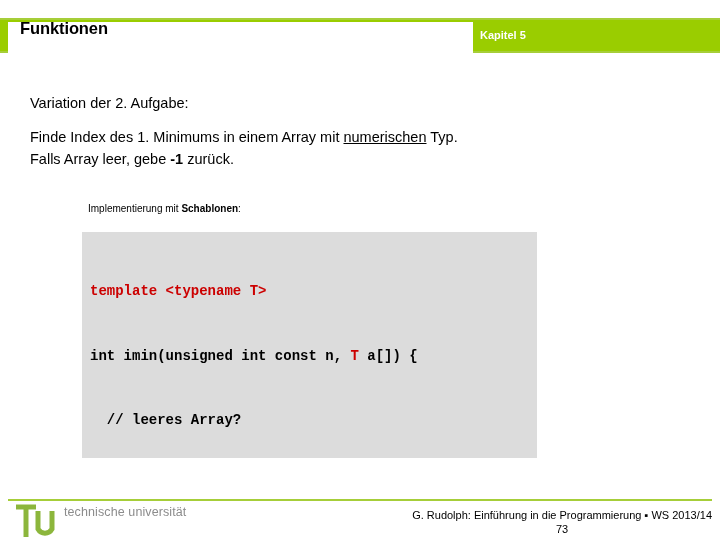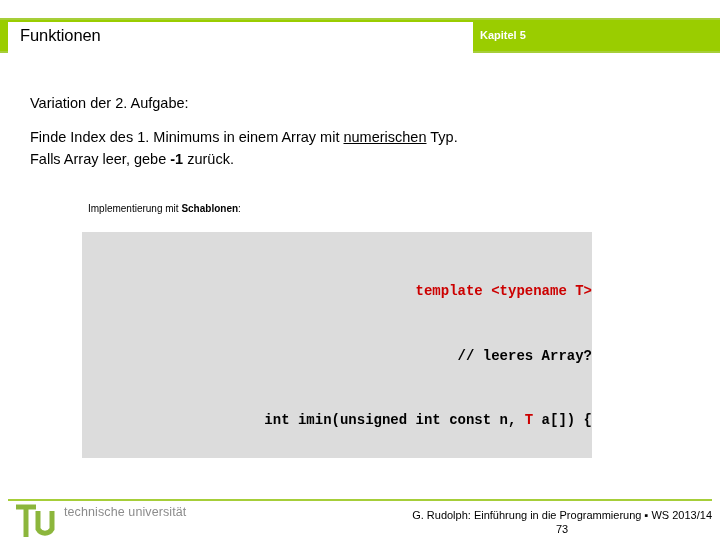--- a/index.html
+++ b/index.html
@@ -31,25 +31,25 @@
     position: absolute;
     left: 8px;
     top: 2px;
     width: 465px;
     height: 31px;
     background: #ffffff;
   }
   .header-title {
     position: absolute;
     left: 20px;
-    top: 19px;
+    top: 12px;
     height: 33px;
     line-height: 33px;
     font-size: 16.5px;
-    font-weight: normal;
+    font-weight: bold;
     color: #000000;
     letter-spacing: -0.1px;
     white-space: nowrap;
   }
   .header-chapter {
     position: absolute;
     left: 480px;
     top: 19px;
     height: 33px;
     line-height: 33px;
@@ -96,33 +96,32 @@
     font-size: 10px;
     color: #000000;
     white-space: nowrap;
   }
 
   
   .code-block {
     position: absolute;
     left: 82px;
     top: 232px;
-    width: 510px;
+    width: 455px;
     height: 226px;
     background: #DCDCDC;
     box-sizing: border-box;
     padding: 6px 0 0 8px;
     font-family: "Liberation Mono", "DejaVu Sans Mono", monospace;
     font-size: 14px;
     font-weight: bold;
     line-height: 21.5px;
     color: #000000;
     white-space: pre;
     overflow: hidden;
-    text-align: right;
   }
   .code-line { display: block; }
   .tok-red { color: #CC0000; }
 
   
   .footer-rule {
     position: absolute;
     left: 8px;
     top: 499px;
     width: 704px;
@@ -183,22 +182,22 @@
 
   <div class="para-block">
     <span class="para-line"><span>Finde Index des 1. Minimums in einem Array mit </span><span class="u-line">numerischen</span><span> Typ.</span></span>
     <span class="para-line"><span>Falls Array leer, gebe </span><span class="b-txt">-1</span><span> zurück.</span></span>
   </div>
 
   <div class="impl-line"><span>Implementierung mit </span><span class="b-txt">Schablonen</span><span>:</span></div>
 
   <div class="code-block">
     <span class="code-line"><span class="tok-red">template &lt;typename T&gt;</span></span>
+    <span class="code-line"><span>int imin(unsigned int const n, </span><span class="tok-red">T</span><span> a[]) {</span></span>
     <span class="code-line">  // leeres Array?</span>
-    <span class="code-line"><span>int imin(unsigned int const n, </span><span class="tok-red">T</span><span> a[]) {</span></span>
     
     
     
     
     
     
     
   </div>
 </div>
 

